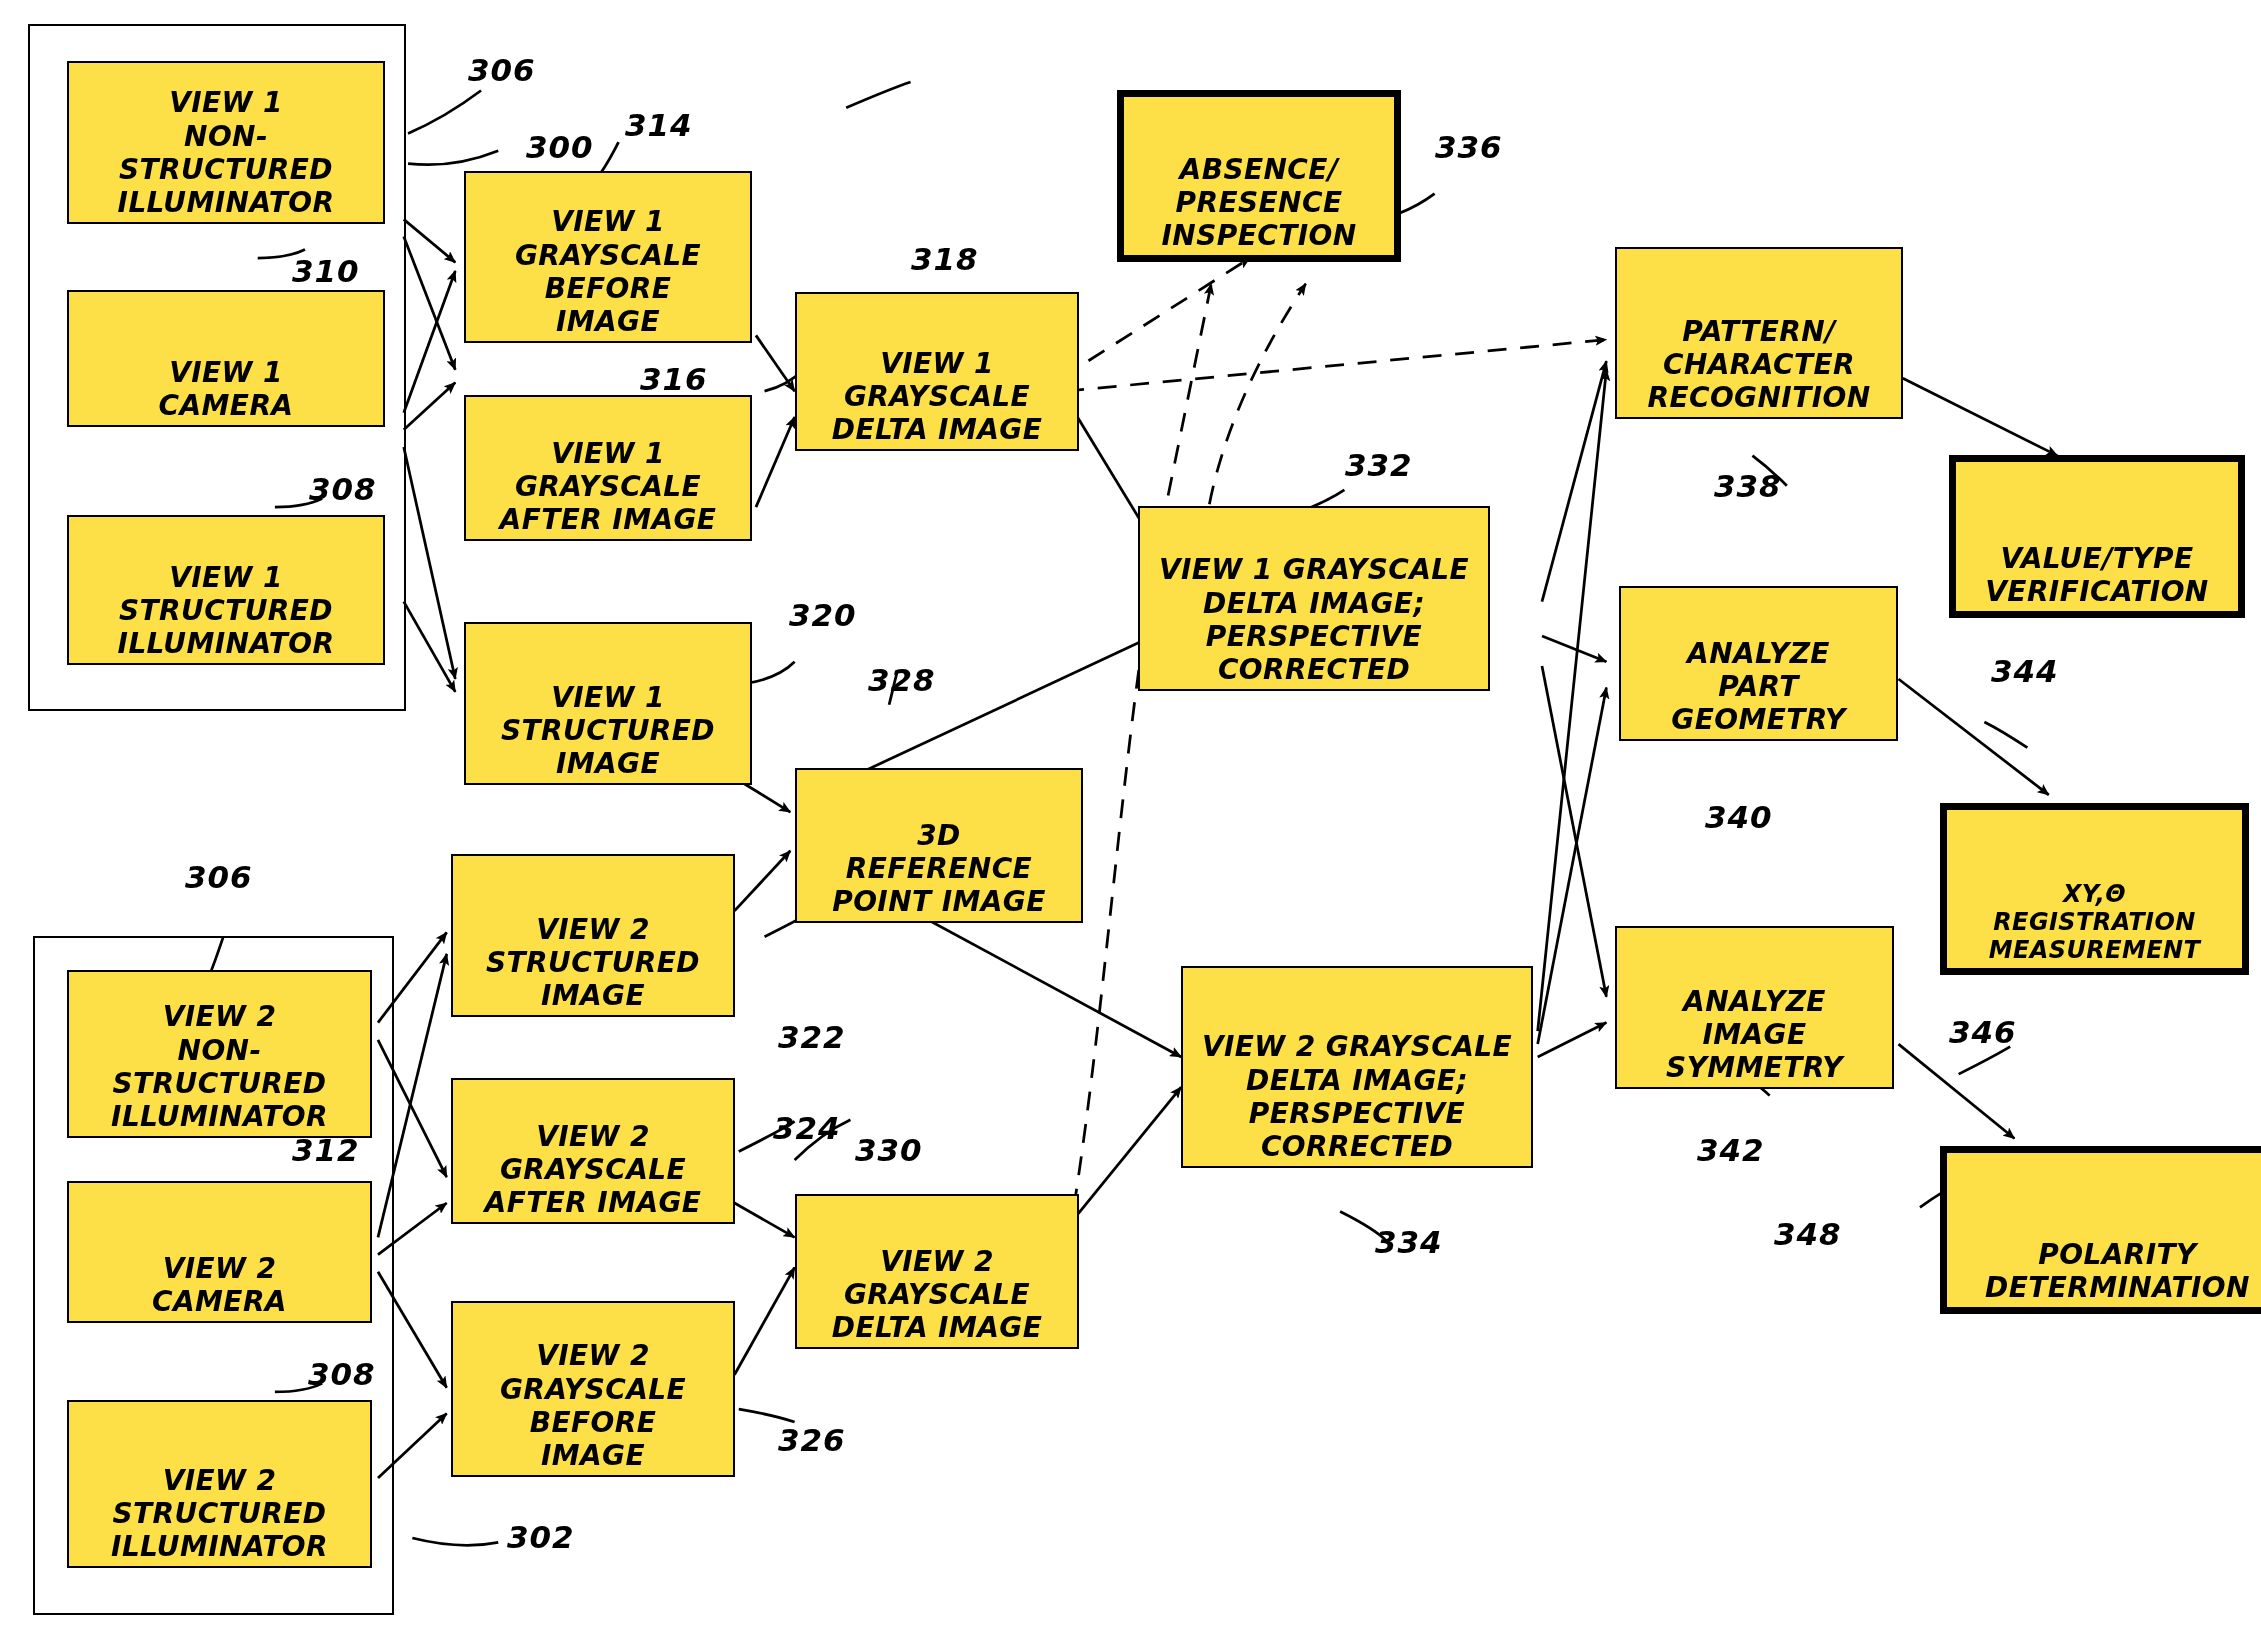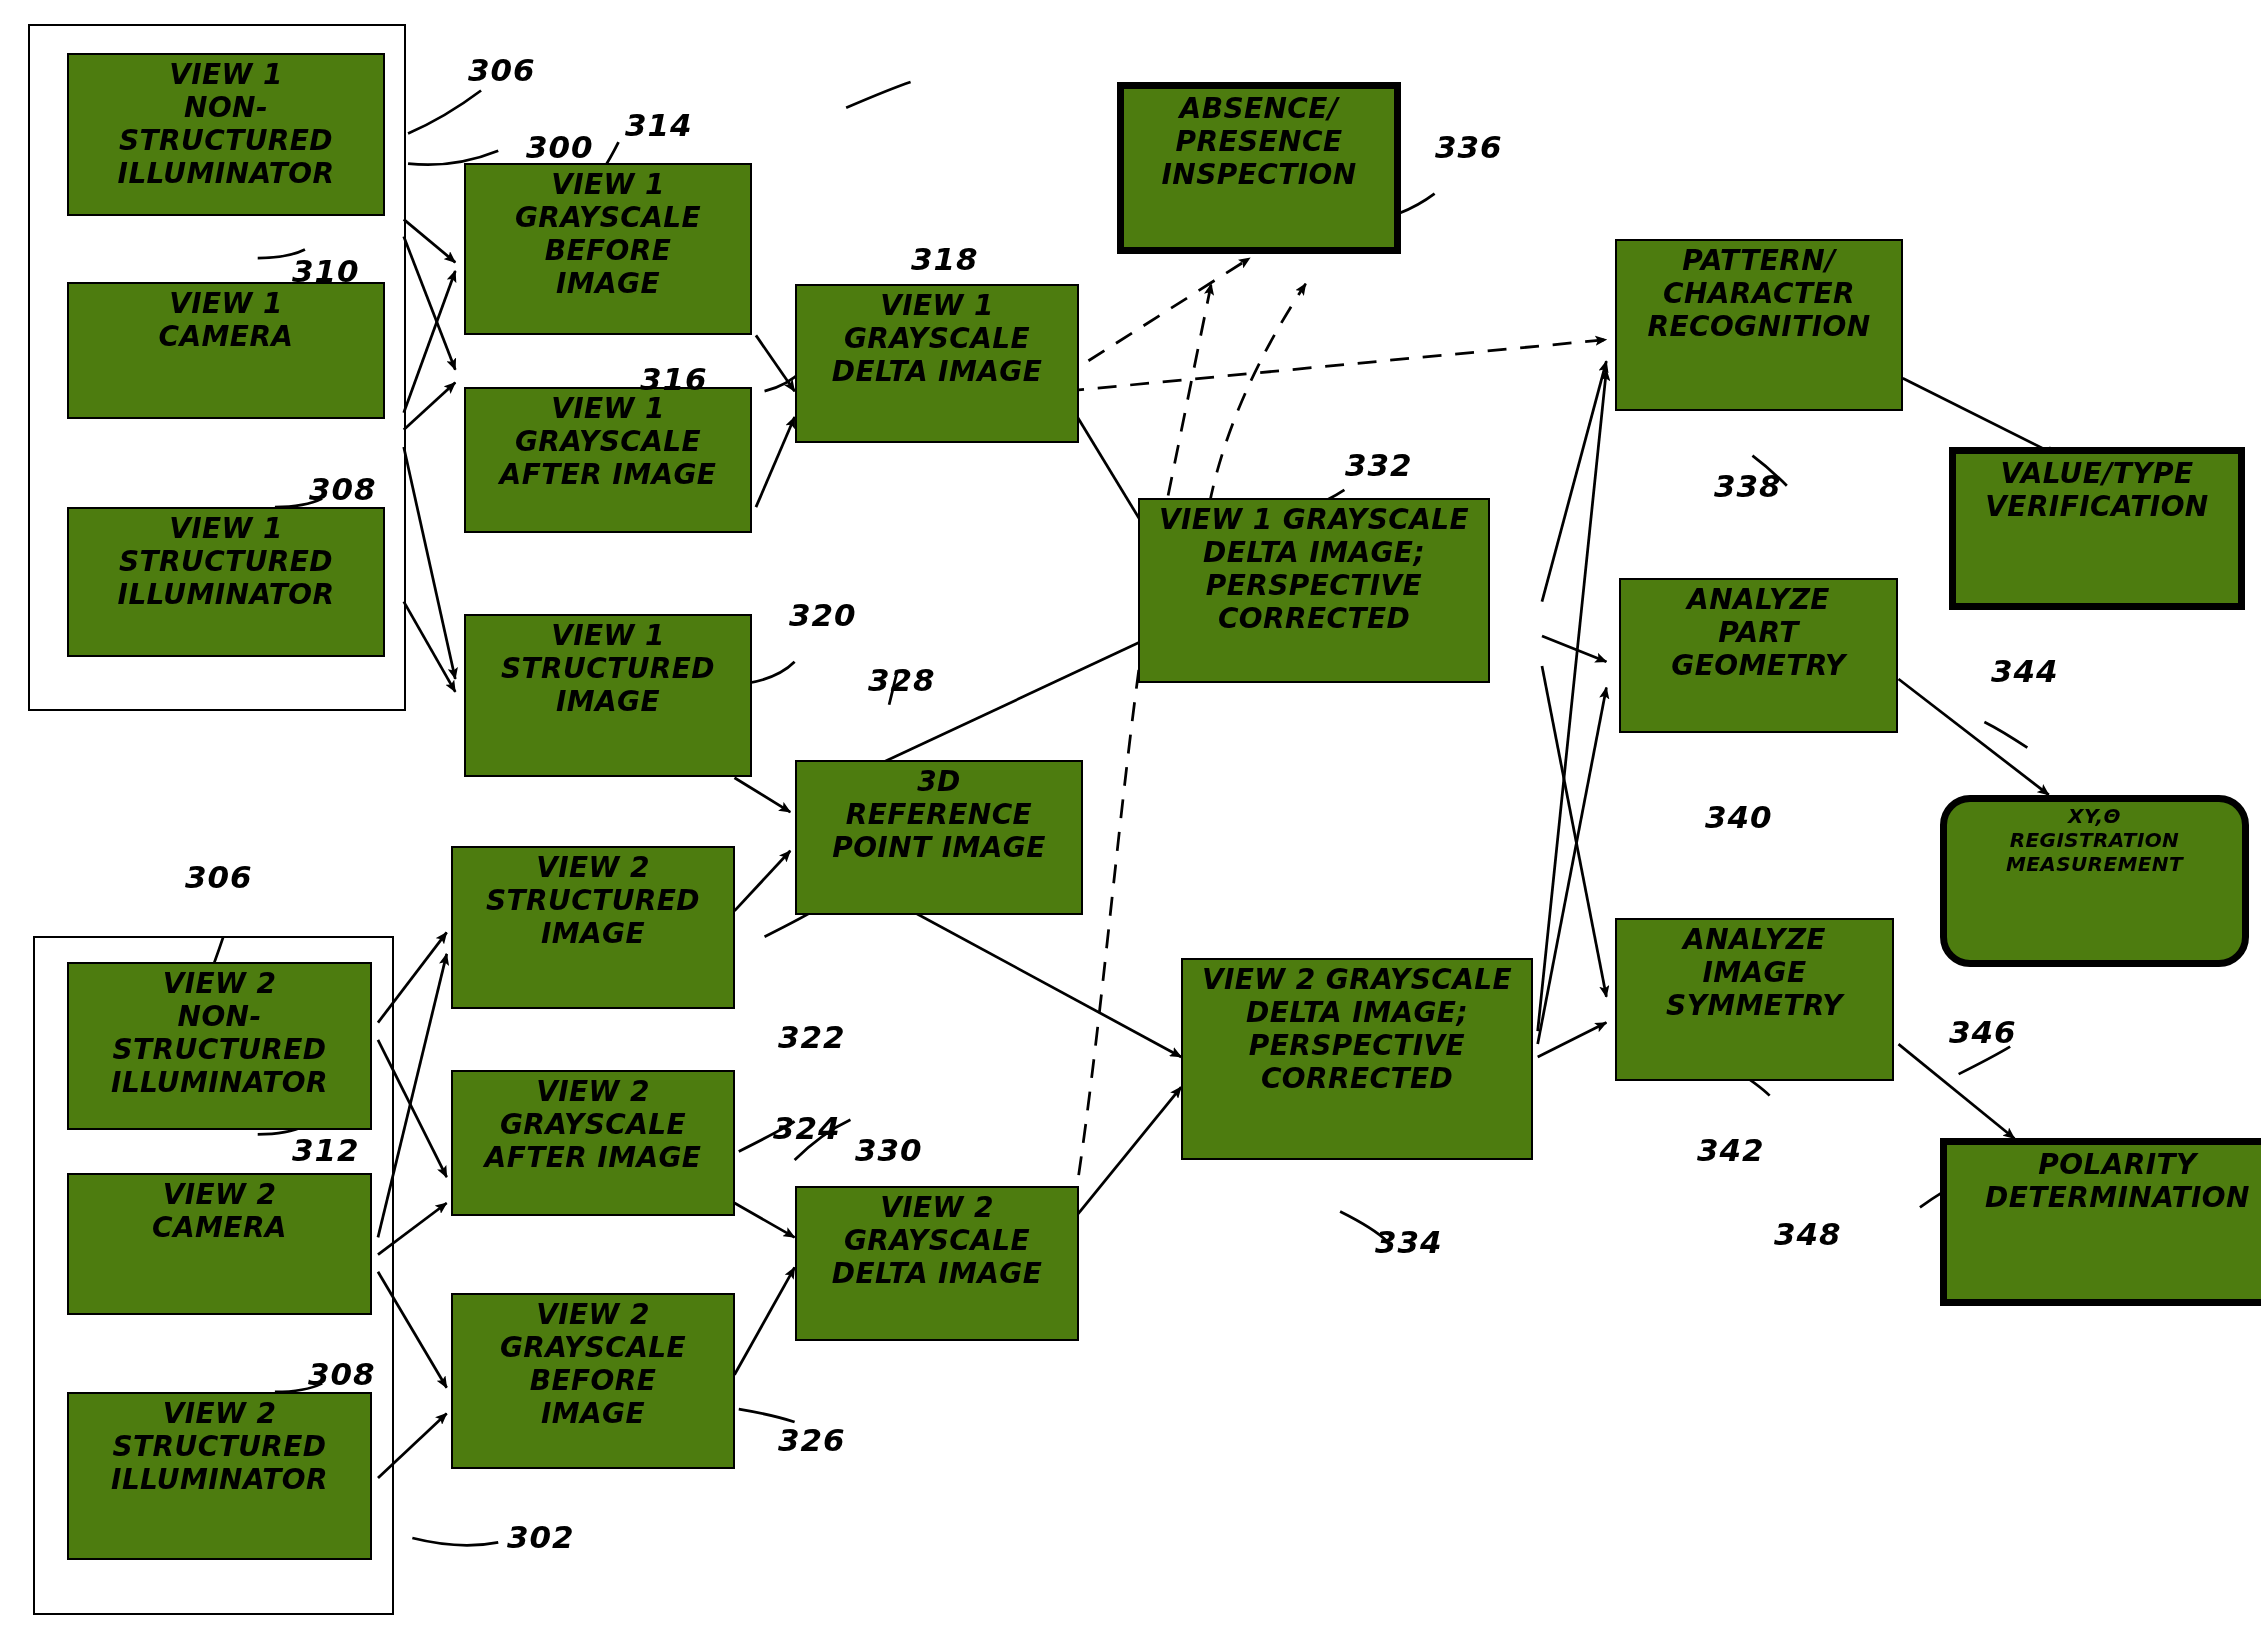--- a/index.html
+++ b/index.html
@@ -20,32 +20,33 @@
     position: absolute;
     left: 0; top: 0;
     width: 2261px;
     height: 1644px;
     pointer-events: none;
   }
   .node {
     position: absolute;
     box-sizing: border-box;
     border: 2.6px solid #000;
-    background: #4d7c0f;
+    background: #fde047;
     display: flex;
-    align-items: flex-start;
+    align-items: flex-end;
     justify-content: center;
     text-align: center;
     font-style: italic;
     font-weight: 700;
     color: #000;
     letter-spacing: 0.4px;
     line-height: 1.18;
     padding: 3.4px 5.2px;
     z-index: 3;
+    margin-top: 8px;
   }
   .node.thick {
     border-width: 7.7px;
   }
   .group-box {
     position: absolute;
     box-sizing: border-box;
     border: 2.6px solid #000;
     background: transparent;
     z-index: 2;
@@ -58,21 +59,21 @@
     font-size: 31px;
     letter-spacing: 0.9px;
     z-index: 5;
     white-space: nowrap;
   }
   .node .lbl {
     display: block;
     white-space: pre-line;
   }
   .f33 { font-size: 28px; }
-  .f32 { font-size: 20px; border-radius: 30px; }
+  .f32 { font-size: 24px; }
 </style>
 </head>
 <body>
 
 <div id="diagram-root">
 
   <svg class="wires" viewBox="0 0 2632 1913">
     <defs>
       <marker id="ah" markerWidth="14" markerHeight="12" refX="13" refY="6" orient="auto" markerUnits="userSpaceOnUse">
         <path d="M0,0 L14,6 L0,12 L3,6 Z" fill="#000"></path>

